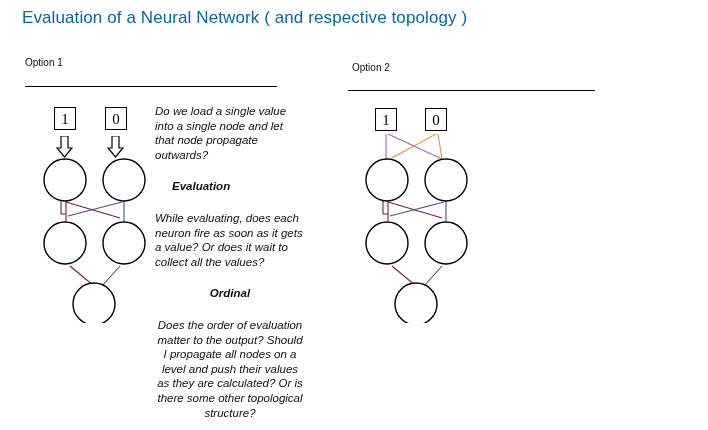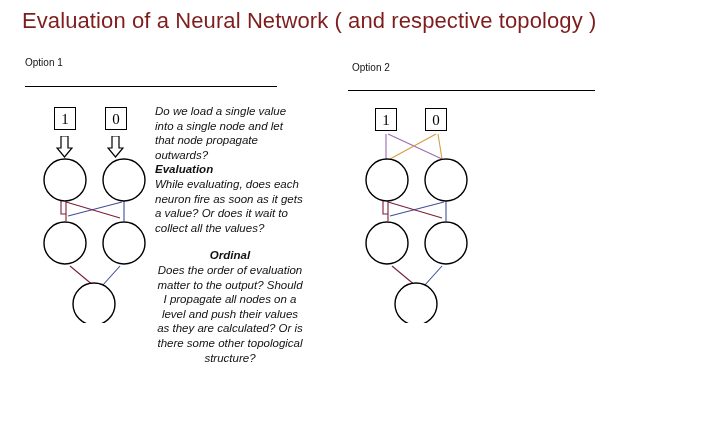--- a/index.html
+++ b/index.html
@@ -20,24 +20,24 @@
   .canvas {
     position: absolute;
     inset: 0;
   }
 
   
   #page-title {
     position: absolute;
     left: 22px;
     top: 8px;
-    font-size: 22px;
+    font-size: 17px;
     font-weight: 400;
     letter-spacing: 0.1px;
-    color: #7f1d1d;
+    color: #0369a1;
     white-space: nowrap;
   }
 
   
   .option-heading {
     position: absolute;
     font-size: 10px;
     font-weight: 400;
     color: #121212;
     white-space: nowrap;
@@ -96,21 +96,21 @@
     line-height: 14.6px;
     color: #111111;
     font-style: italic;
   }
   #opt1-text { left: 155px; top: 104px; width: 150px; }
   #opt2-text { left: 470px; top: 100px; width: 200px; }
 
   .para { margin: 0; }
   .sub-heading {
     font-weight: bold;
-    margin: 0;
+    margin: 17px;
   }
   .sub-body { margin: 0; }
   .section + .section { margin-top: 13px; text-align: center; }
 </style>
 </head>
 <body>
 
 <div class="canvas">
 
   <div id="page-title">Evaluation of a Neural Network ( and respective topology )</div>

